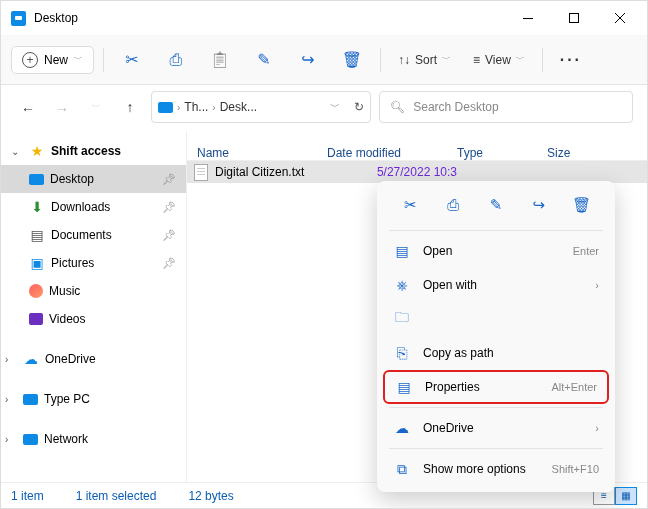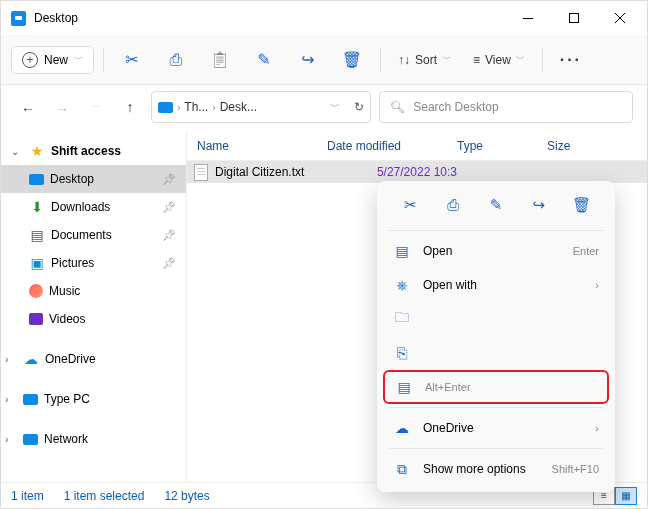--- a/index.html
+++ b/index.html
@@ -28,30 +28,30 @@
 .sidebar{width:186px;border-right:1px solid #eee;padding-top:6px;overflow-y:auto;}
 .sbitem{display:flex;align-items:center;height:28px;padding-left:10px;gap:6px;color:#000;}
 .sbitem.sel{background:#d9d9d9;}
 .sbitem .exp{width:12px;font-size:10px;color:#555;}
 .sbitem .ic{width:16px;height:16px;display:flex;align-items:center;justify-content:center;font-size:14px;}
 .sbitem .pin{margin-left:auto;margin-right:10px;color:#888;font-size:11px;}
 .sbitem.sub{padding-left:28px;}
 .sbitem.top{padding-left:4px;}
 .star{color:#f4b400;}
 .files{flex:1;display:flex;flex-direction:column;}
-.fheader{display:flex;border-bottom:1px solid #eee;height:30px;align-items:center;color:#1a4b8c;}
+.fheader{display:flex;border-bottom:1px solid #eee;height:30px;align-items:flex-end;color:#1a4b8c;}
 .fheader div{padding:0 10px;}
 .col-name{width:130px;}
 .col-date{width:130px;}
 .col-type{width:90px;}
 .col-size{width:60px;}
 .frow{display:flex;align-items:center;height:22px;background:#e5e5e5;}
 .frow .ic{width:14px;height:17px;background:#fff;border:1px solid #aaa;margin:0 7px;position:relative;}
 .frow .ic::after{content:"";position:absolute;top:3px;left:2px;right:2px;height:1px;background:#ccc;box-shadow:0 3px 0 #ccc,0 6px 0 #ccc;}
-.statusbar{height:26px;border-top:1px solid #eee;display:flex;align-items:center;padding:0 10px;gap:20px;color:#0a5db3;}
+.statusbar{height:26px;border-top:1px solid #eee;display:flex;align-items:center;padding:0 10px;gap:32px;color:#0a5db3;}
 .statusbar .right{margin-left:auto;display:flex;gap:0;}
 .viewic{width:22px;height:18px;border:1px solid #999;display:flex;align-items:center;justify-content:center;font-size:10px;}
 .viewic.sel{background:#cce4ff;border-color:#0c8ae6;}
 .ctxmenu{position:absolute;top:180px;left:376px;width:238px;background:#f9f9f9;border-radius:8px;box-shadow:0 8px 24px rgba(0,0,0,0.2);padding:6px;}
 .ctxtop{display:flex;justify-content:space-around;padding:4px 6px 8px;}
 .ctxtop .cic{width:30px;height:28px;display:flex;align-items:center;justify-content:center;color:#1766c8;font-size:15px;border-radius:4px;}
 .ctxitem{display:flex;align-items:center;height:34px;padding:0 10px;gap:12px;border-radius:4px;}
 .ctxitem .cic{width:18px;display:flex;justify-content:center;color:#1766c8;font-size:14px;}
 .ctxitem .lbl{flex:1;color:#000;}
 .ctxitem .sc{color:#888;font-size:11px;}
@@ -229,23 +229,25 @@
   <div class="ctxitem">
     <span class="cic">⎈</span>
     <span class="lbl">Open with</span>
     <span class="arr">›</span>
   </div>
   <div class="ctxitem">
     <span class="cic">🗀</span>
   </div>
   <div class="ctxitem">
     <span class="cic">⎘</span>
+    <span class="lbl">Copy as path</span>
   </div>
   <div class="ctxitem highlight">
     <span class="cic">▤</span>
+    <span class="lbl">Properties</span>
     <span class="sc">Alt+Enter</span>
   </div>
   <div class="ctxsep"></div>
   <div class="ctxitem">
     <span class="cic od">☁</span>
     <span class="lbl">OneDrive</span>
     <span class="arr">›</span>
   </div>
   <div class="ctxsep"></div>
   <div class="ctxitem">

